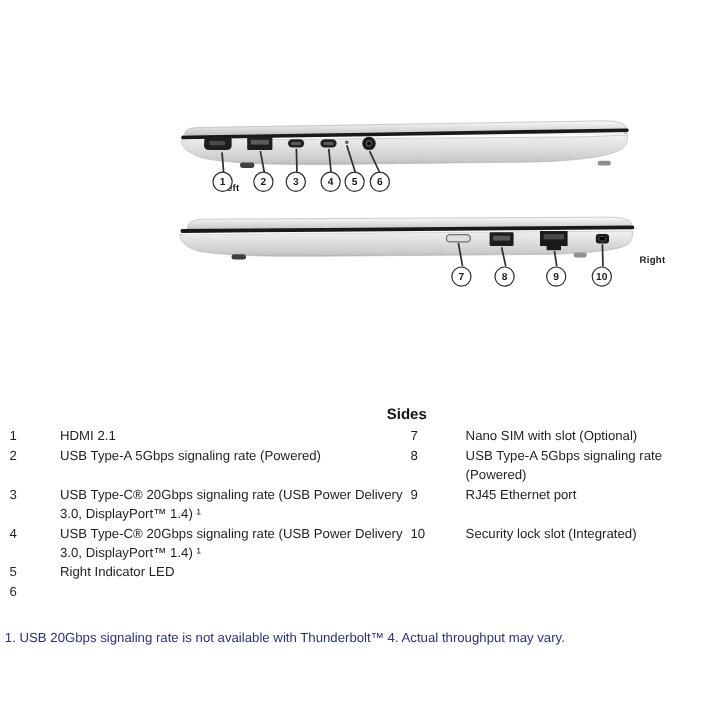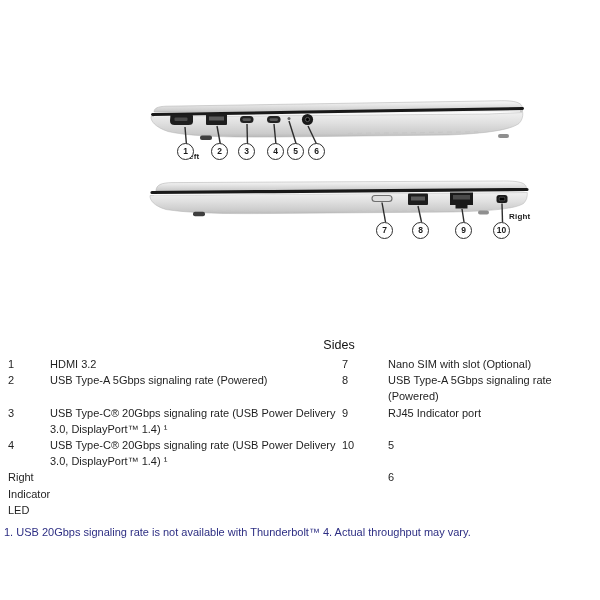--- a/index.html
+++ b/index.html
@@ -17,21 +17,21 @@
   #laptop-left  { top: 96px; }
   #laptop-right { top: 176px; }
 
   
   .side-label {
     position: absolute;
     font-size: 8px; font-weight: bold; color: #1a1a1a;
     letter-spacing: 0.2px;
   }
   #label-left  { left: 151px; top: 152px; margin-left: 33px; }
-  #label-right { left: 509px; top: 212px; }
+  #label-right { left: 533px; top: 212px; }
 
   
   .callout {
     position: absolute;
     width: 15px; height: 15px;
     border: 1.7px solid #2d2d2d;
     border-radius: 50%;
     background: #ffffff;
     display: flex; align-items: center; justify-content: center;
     font-size: 8.5px; font-weight: bold; color: #1a1a1a;
@@ -47,21 +47,21 @@
   .co7  { left: 376px; top: 222px; }
   .co8  { left: 412px; top: 222px; }
   .co9  { left: 455px; top: 222px; }
   .co10 { left: 493px; top: 222px; }
 
   
   .legend-title {
     position: absolute;
     left: 339px; top: 338px;
     transform: translateX(-50%);
-    font-size: 12.5px; font-weight: normal; color: #111;
+    font-size: 12.5px; font-weight: bold; color: #111;
     white-space: nowrap;
   }
   .legend {
     position: absolute;
     left: 8px; top: 356px; width: 588px;
     display: grid;
     grid-template-columns: 42px 292px 46px 1fr;
     font-size: 11px;
     line-height: 16.2px;
     color: #1f1f1f;
@@ -172,37 +172,38 @@
 <div class="callout co6">6</div>
 <div class="callout co7">7</div>
 <div class="callout co8">8</div>
 <div class="callout co9">9</div>
 <div class="callout co10">10</div>
 
 <div class="legend-title">Sides</div>
 
 <div class="legend">
   <div class="cell">1</div>
-  <div class="cell">HDMI 3.2</div>
+  <div class="cell">HDMI 2.1</div>
   <div class="cell">7</div>
   <div class="cell">Nano SIM with slot (Optional)</div>
 
   <div class="cell">2</div>
   <div class="cell">USB Type-A 5Gbps signaling rate (Powered)</div>
   <div class="cell">8</div>
   <div class="cell">USB Type-A 5Gbps signaling rate (Powered)</div>
 
   <div class="cell">3</div>
   <div class="cell">USB Type-C® 20Gbps signaling rate (USB Power Delivery 3.0, DisplayPort™ 1.4) ¹</div>
   <div class="cell">9</div>
-  <div class="cell">RJ45 Indicator port</div>
+  <div class="cell">RJ45 Ethernet port</div>
 
   <div class="cell">4</div>
   <div class="cell">USB Type-C® 20Gbps signaling rate (USB Power Delivery 3.0, DisplayPort™ 1.4) ¹</div>
   <div class="cell">10</div>
+  <div class="cell">Security lock slot (Integrated)</div>
 
   <div class="cell">5</div>
   <div class="cell">Right Indicator LED</div>
   <div class="cell"></div>
   <div class="cell"></div>
 
   <div class="cell">6</div>
   <div class="cell"></div>
   <div class="cell"></div>
 </div>

